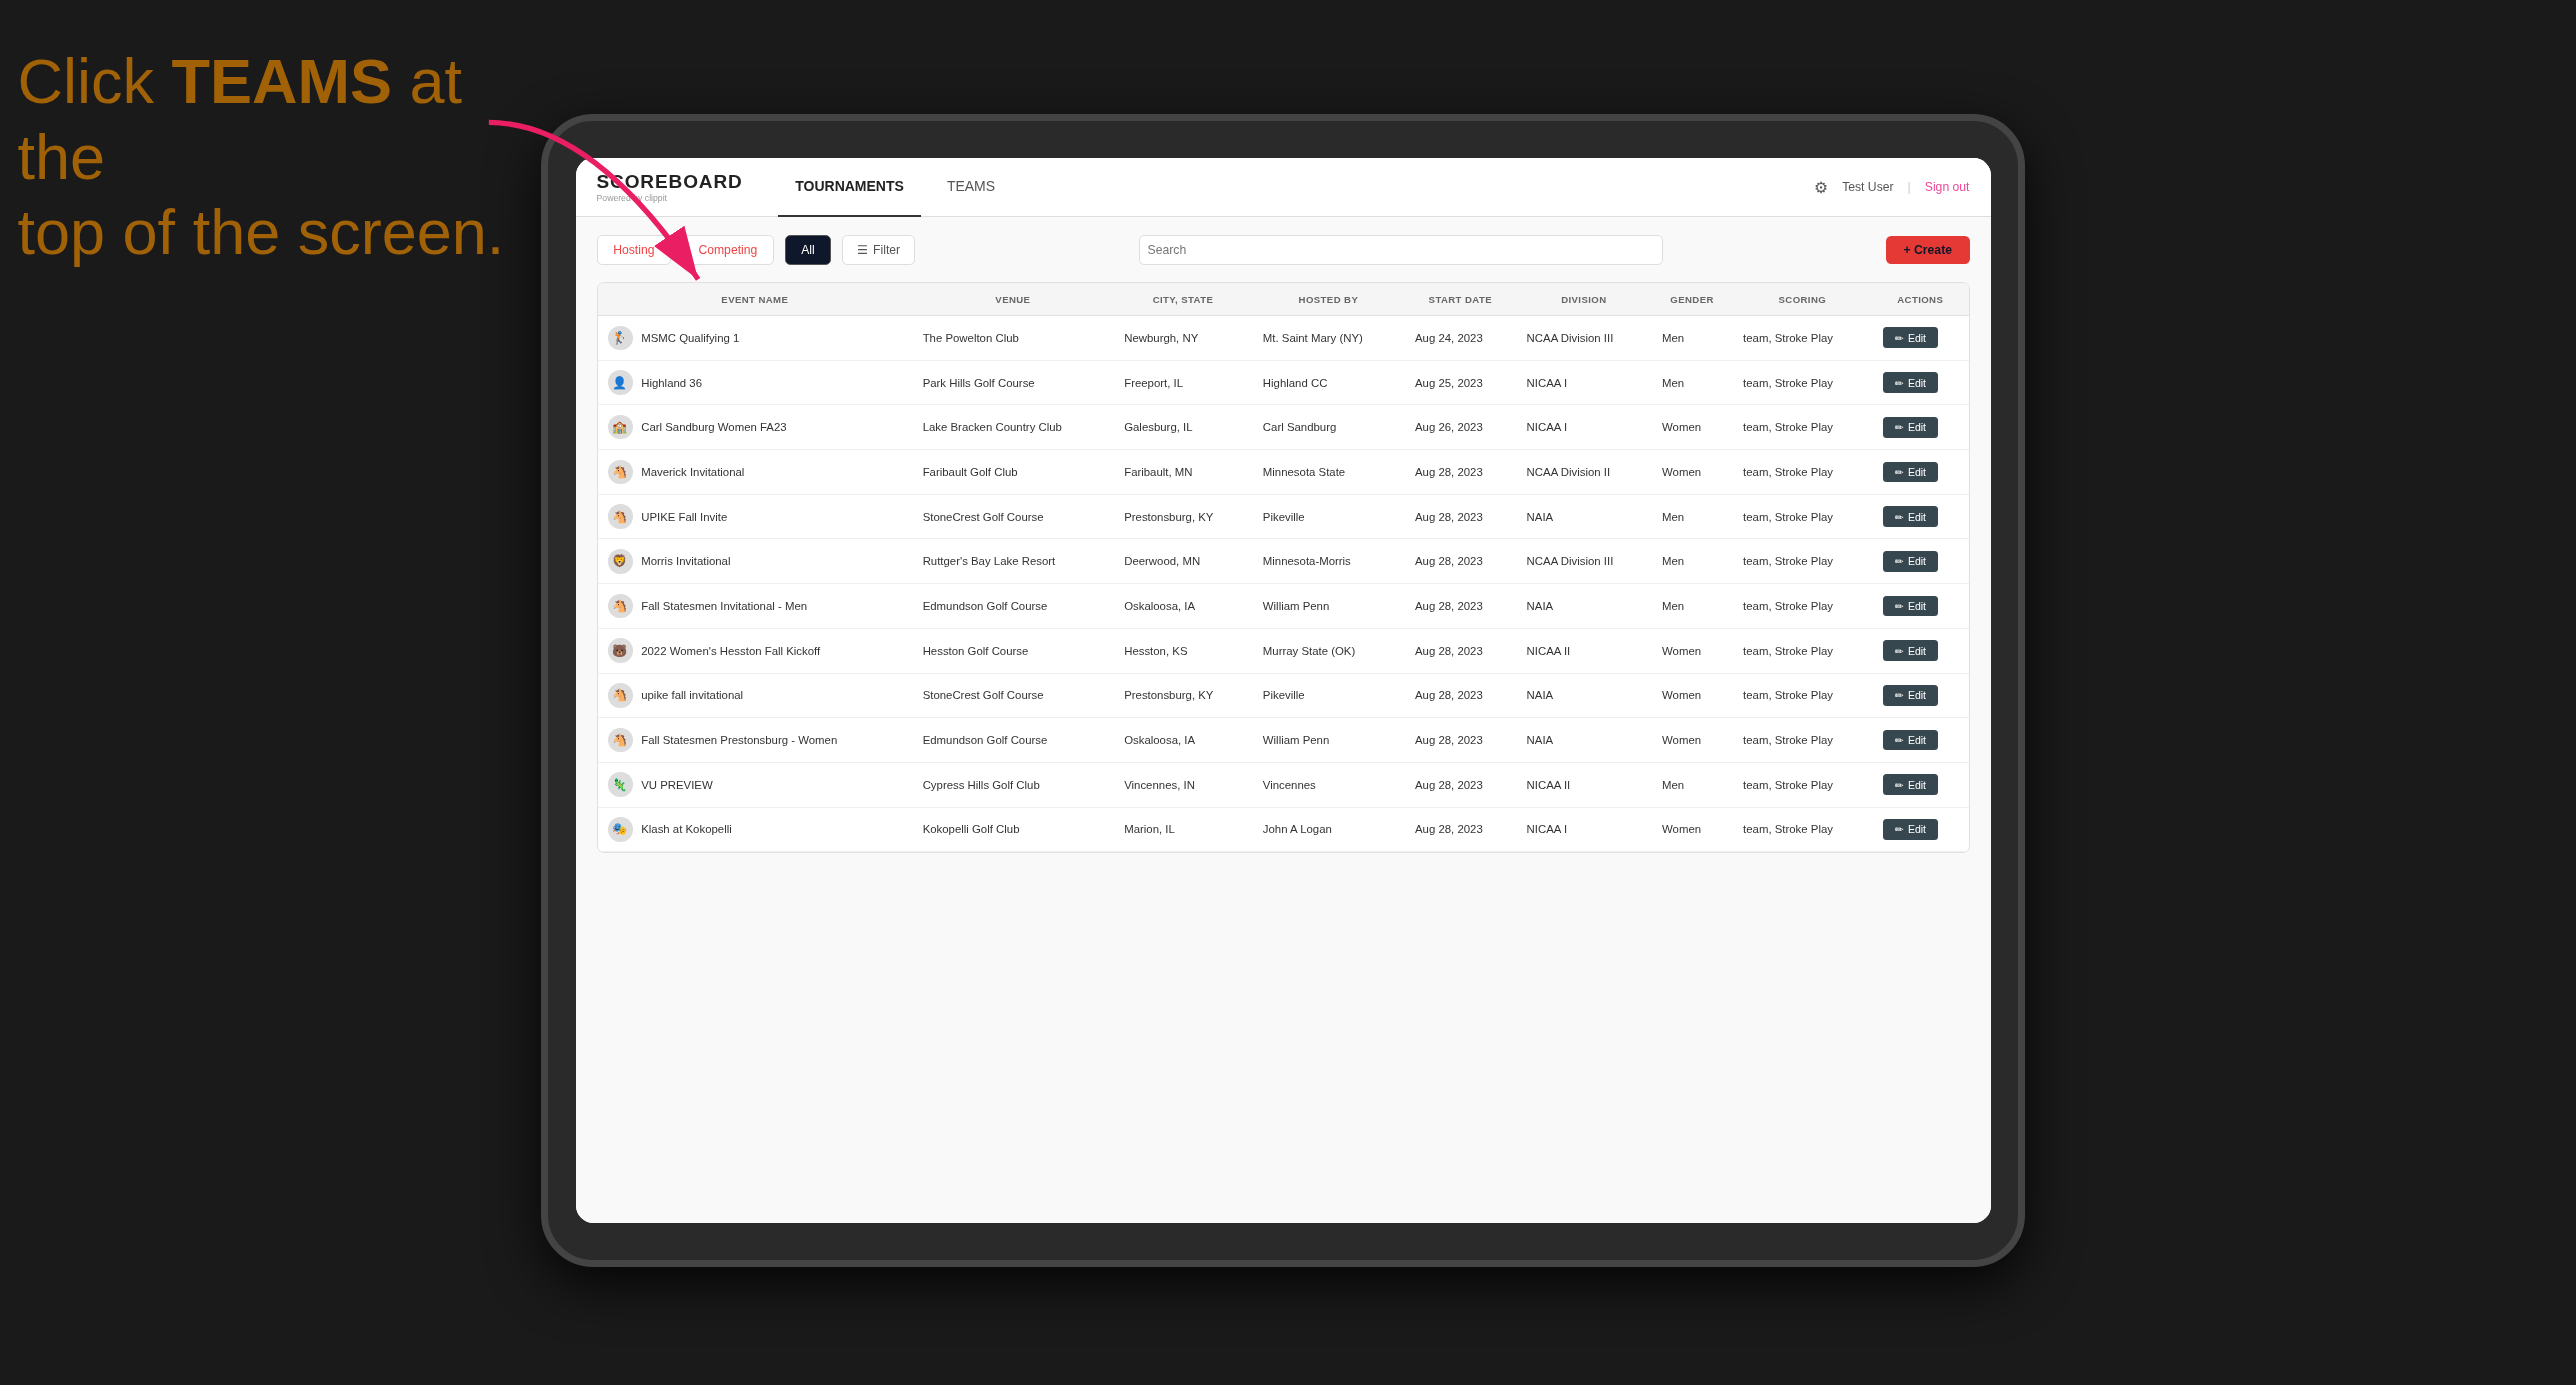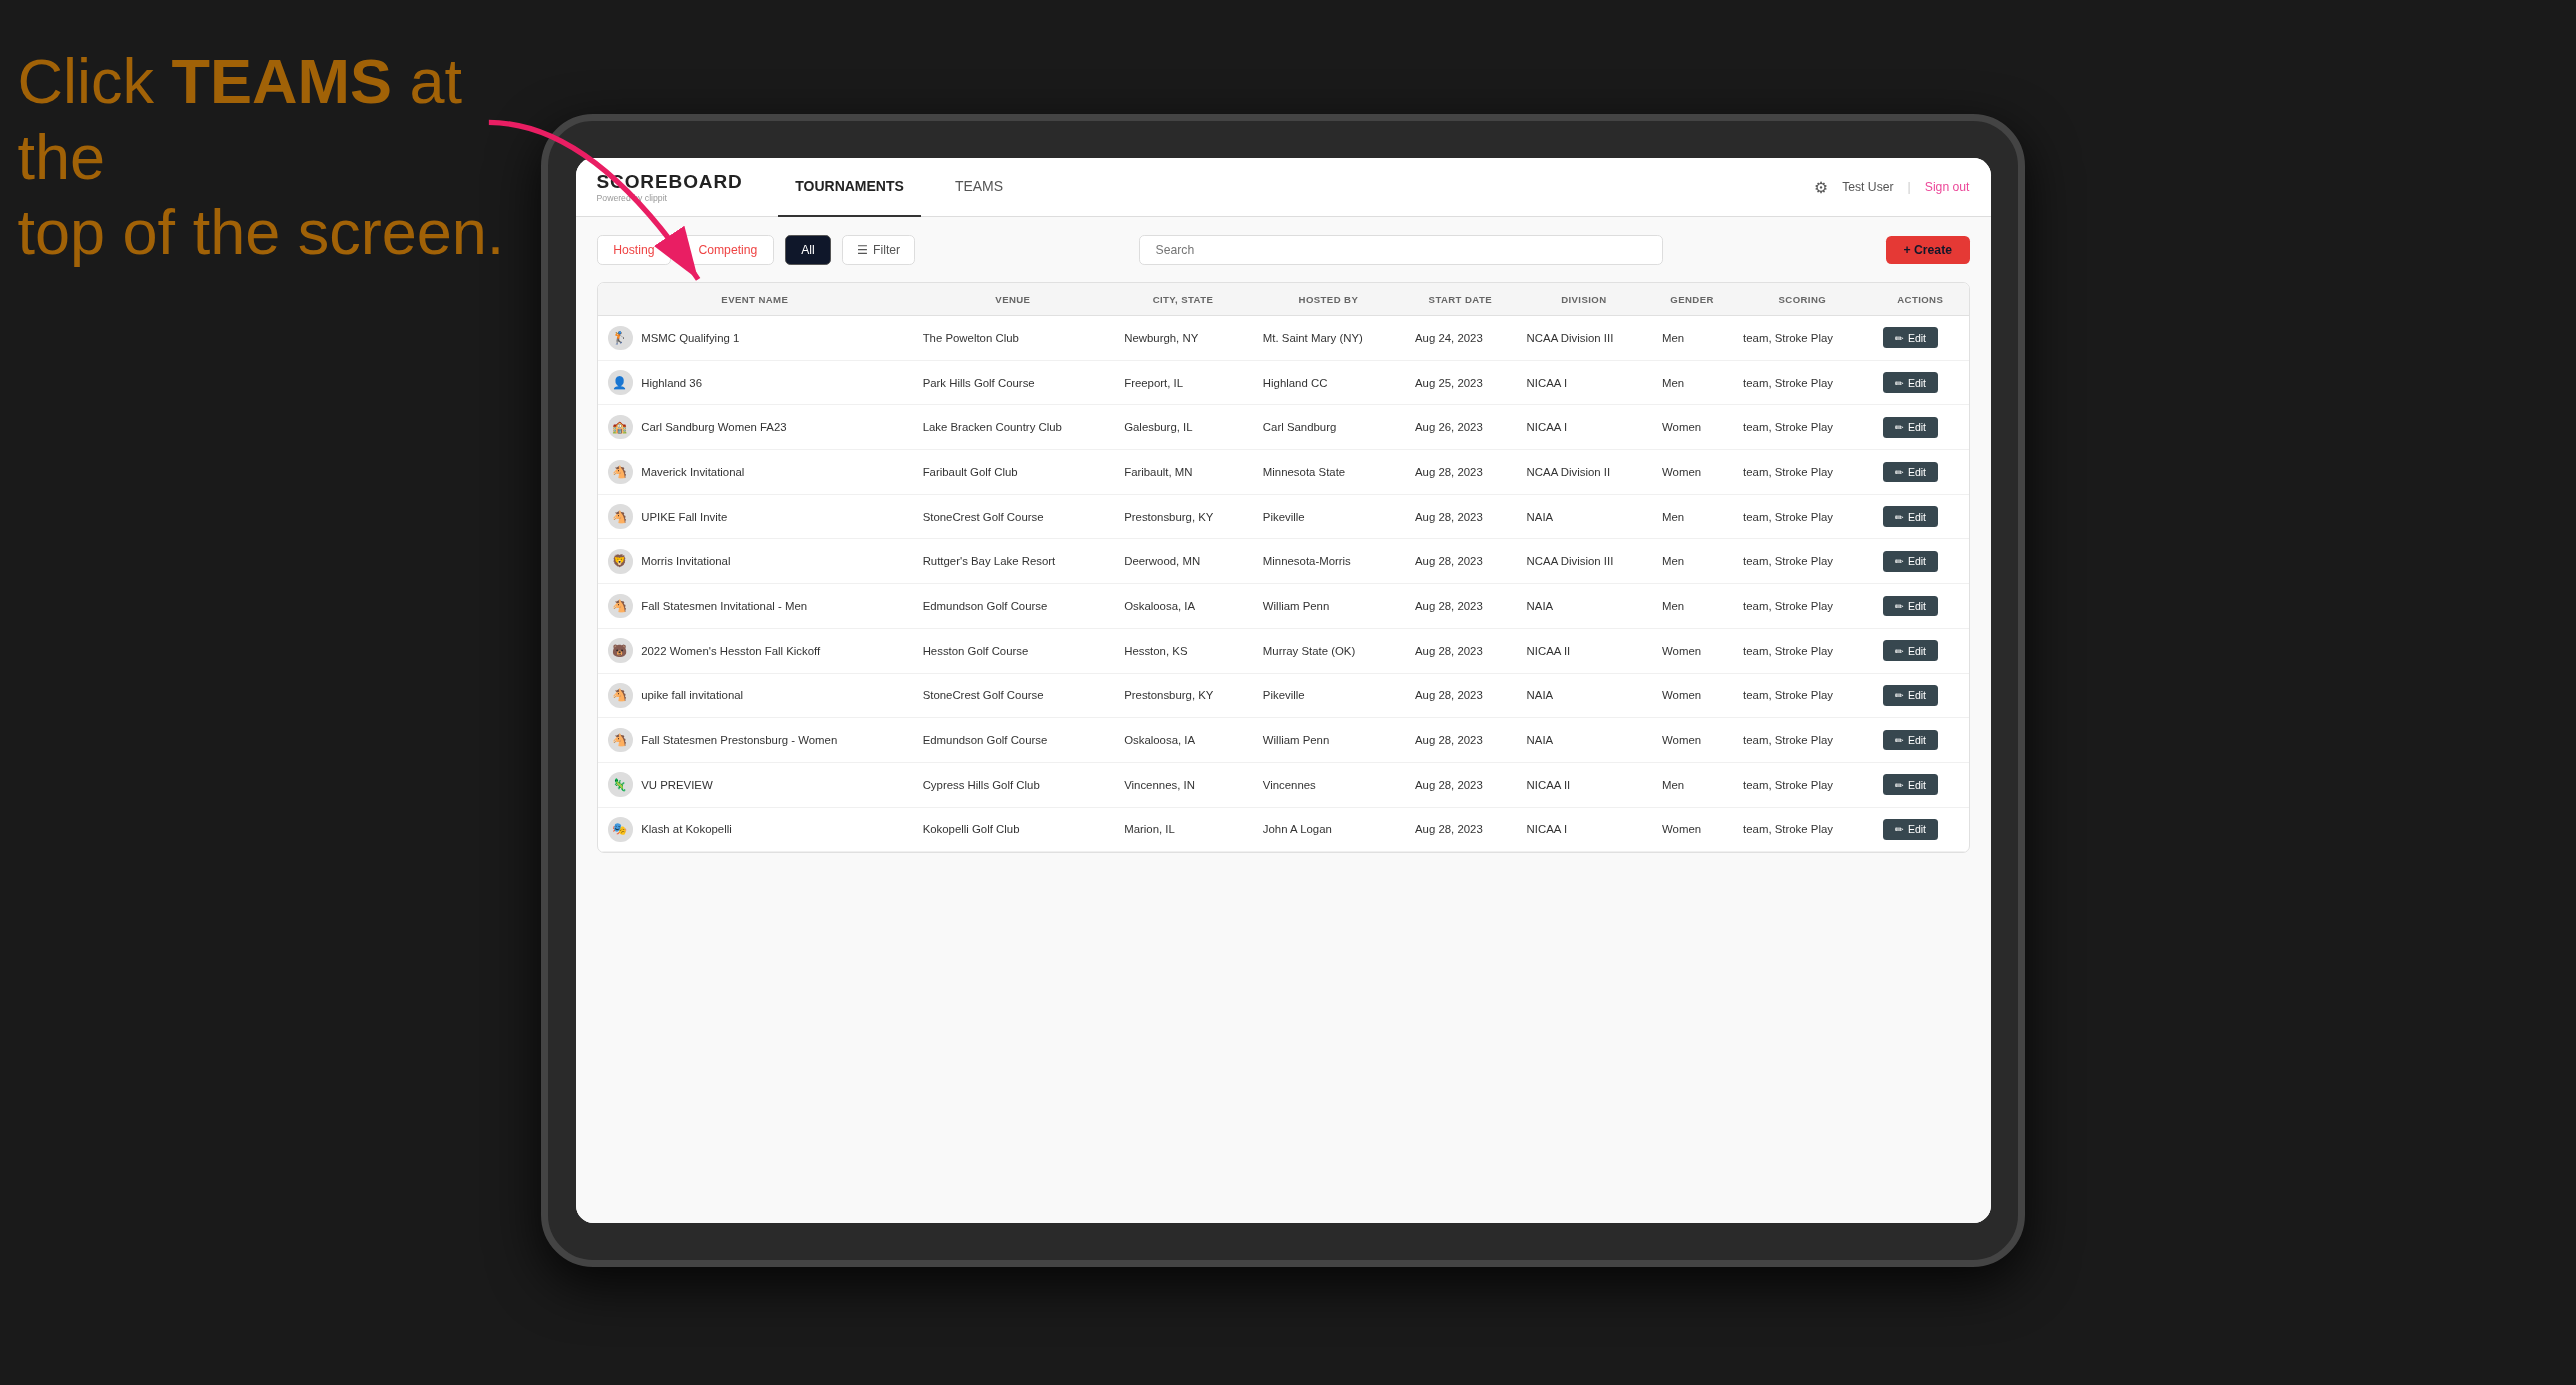--- a/index.html
+++ b/index.html
@@ -88,21 +88,21 @@
       letter-spacing: 0.9px;
       color: #222;
     }
     .logo-sub {
       font-size: 8.7px;
       color: #999;
     }
     .nav-links {
       display: flex;
       align-items: flex-end;
-      gap: 16px;
+      gap: 8px;
       flex: 1;
     }
     .nav-link {
       padding: 7px 17.5px;
       font-size: 14px;
       color: #555;
       cursor: pointer;
       border-bottom: 2.6px solid transparent;
       height: 59px;
       display: flex;
@@ -168,21 +168,21 @@
       align-items: center;
       gap: 5.2px;
     }
     .search-container {
       flex: 1;
       display: flex;
       justify-content: center;
     }
     .search-input {
       width: 524px;
-      padding: 7px 16px;
+      padding: 7px 8px;
       border: 0.9px solid #ddd;
       border-radius: 5.2px;
       font-size: 12.2px;
       background: #fff;
       color: #999;
     }
     .create-btn {
       padding: 7px 17.5px;
       background: #e53935;
       color: #0f172a;

